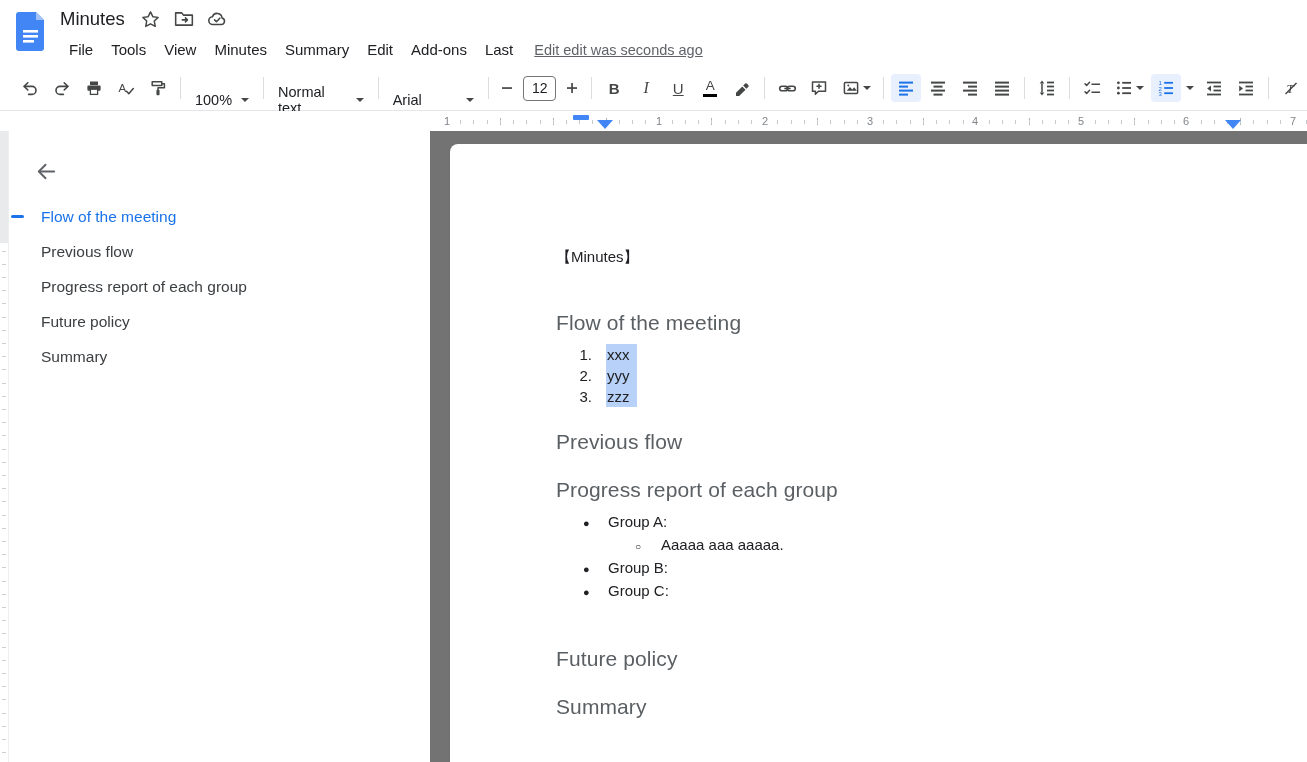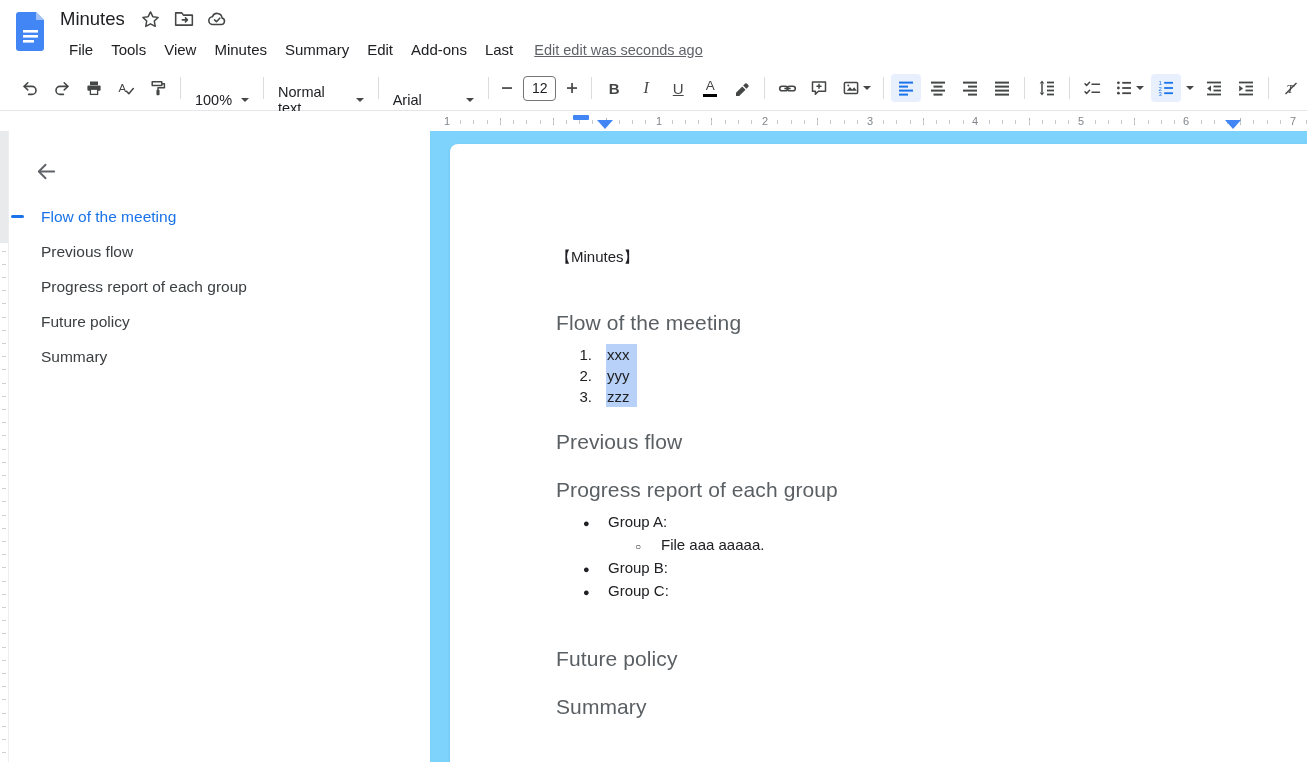--- a/index.html
+++ b/index.html
@@ -54,21 +54,21 @@
   .vruler .margin-block { position:absolute; left:0; top:0; width:100%; height:112px; background:#e9eaec; }
 
   .sidebar { width:421px; background:#fff; padding:26px 0 0 27px; position:relative; }
   .back-btn { width:28px; height:28px; display:flex; align-items:center; justify-content:center; cursor:pointer; margin-left:-4px; }
   .outline-list { margin-top:14px; }
   .outline-item { position:relative; display:flex; align-items:center; height:35px; cursor:pointer; padding-left:5px; }
   .outline-label { font-size:15.5px; color:#3c4043; }
   .outline-item.active .outline-label { color:#1a73e8; }
   .active-dash { position:absolute; left:-25px; top:16px; width:13px; height:3px; border-radius:2px; background:#1a73e8; }
 
-  .canvas { flex:1; background:#7dd3fc; position:relative; }
+  .canvas { flex:1; background:#737373; position:relative; }
   .page { position:absolute; left:20px; top:13px; width:920px; height:660px; background:#fff;
           border-radius:8px 8px 0 0; box-shadow:0 1px 3px rgba(60,64,67,.12); }
   .doc-content { padding:102px 40px 0 106px; color:#202124; font-size:15px; }
   .doc-para { font-size:15px; line-height:21px; min-height:21px; color:#202124; }
   .doc-heading { font-size:21px; font-weight:400; line-height:26px; color:#5a5f63; margin-top:22px; margin-bottom:8px; letter-spacing:.1px; }
   .doc-list { }
   .num-row { display:flex; line-height:21px; padding-left:14px; }
   .num-row .num { width:22px; text-align:right; margin-right:14px; color:#202124; }
   .num-row .txt.sel { background:#b8d1f8; padding-right:7px; padding-left:1px; }
   .bul-row { display:flex; line-height:21px; align-items:baseline; }
@@ -419,21 +419,21 @@
             </div>
             <h2 class="doc-heading">Previous flow</h2>
             <h2 class="doc-heading">Progress report of each group</h2>
             <div class="doc-list">
               <div class="bul-row lvl1">
                 <span class="marker">●</span>
                 <span class="txt">Group A:</span>
               </div>
               <div class="bul-row lvl2">
                 <span class="marker">○</span>
-                <span class="txt">File aaa aaaaa.</span>
+                <span class="txt">Aaaaa aaa aaaaa.</span>
               </div>
               <div class="bul-row lvl1">
                 <span class="marker">●</span>
                 <span class="txt">Group B:</span>
               </div>
               <div class="bul-row lvl1">
                 <span class="marker">●</span>
                 <span class="txt">Group C:</span>
               </div>
             </div>

